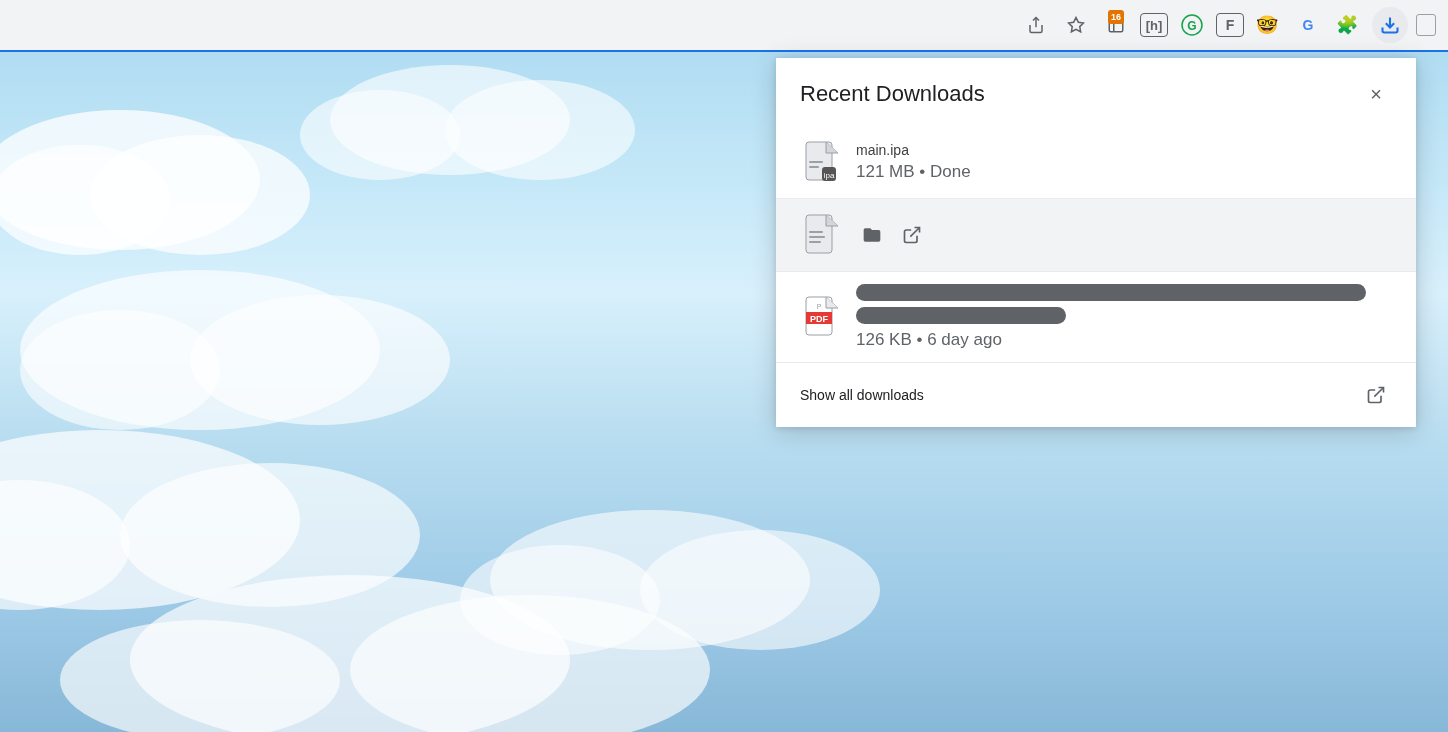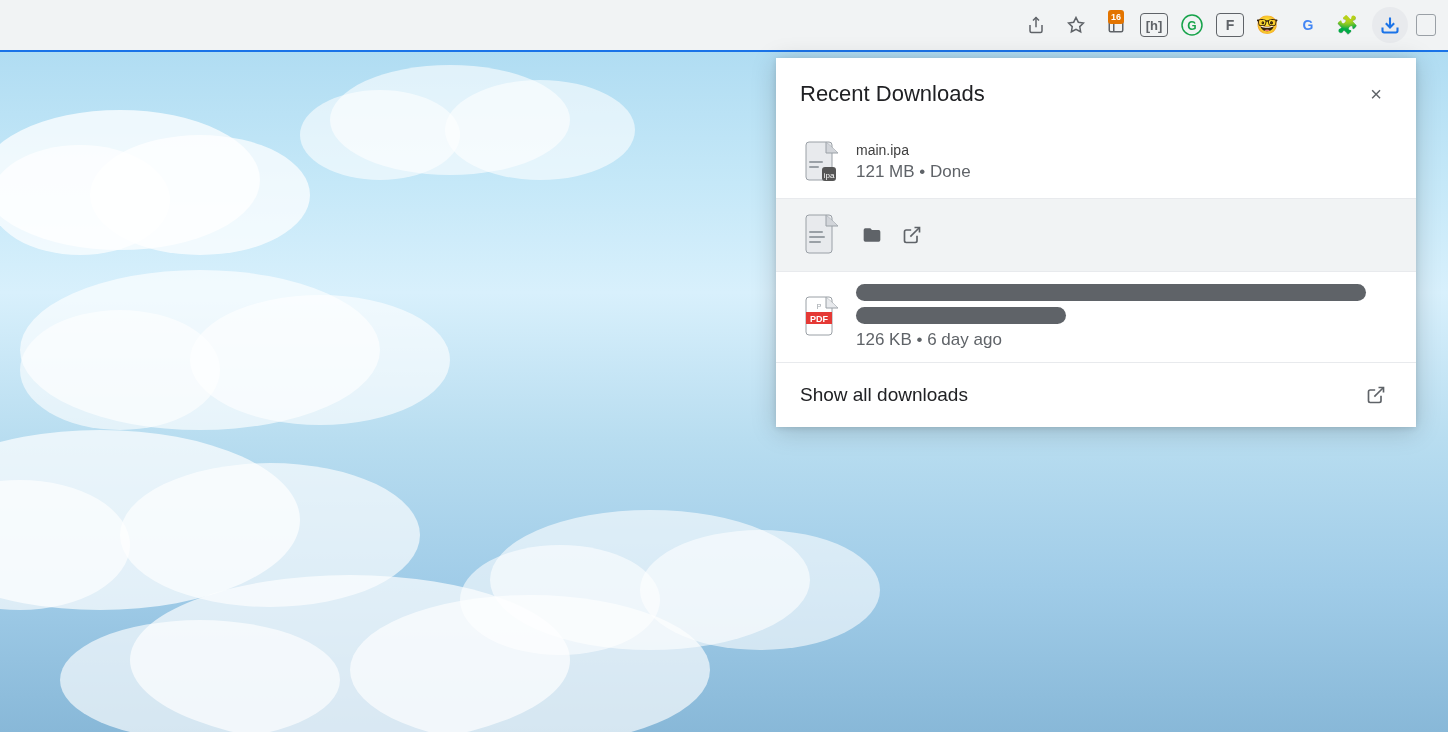--- a/index.html
+++ b/index.html
@@ -192,21 +192,21 @@
     
     .show-all-row {
       display: flex;
       align-items: center;
       justify-content: space-between;
       padding: 16px 24px;
       cursor: pointer;
     }
 
     .show-all-label {
-      font-size: 19px;
+      font-size: 14px;
       color: #202124;
       font-weight: 400;
     }
 
     
     .name-bar-long {
       width: 320px;
       height: 17px;
       background: #5f6368;
       border-radius: 9px;

